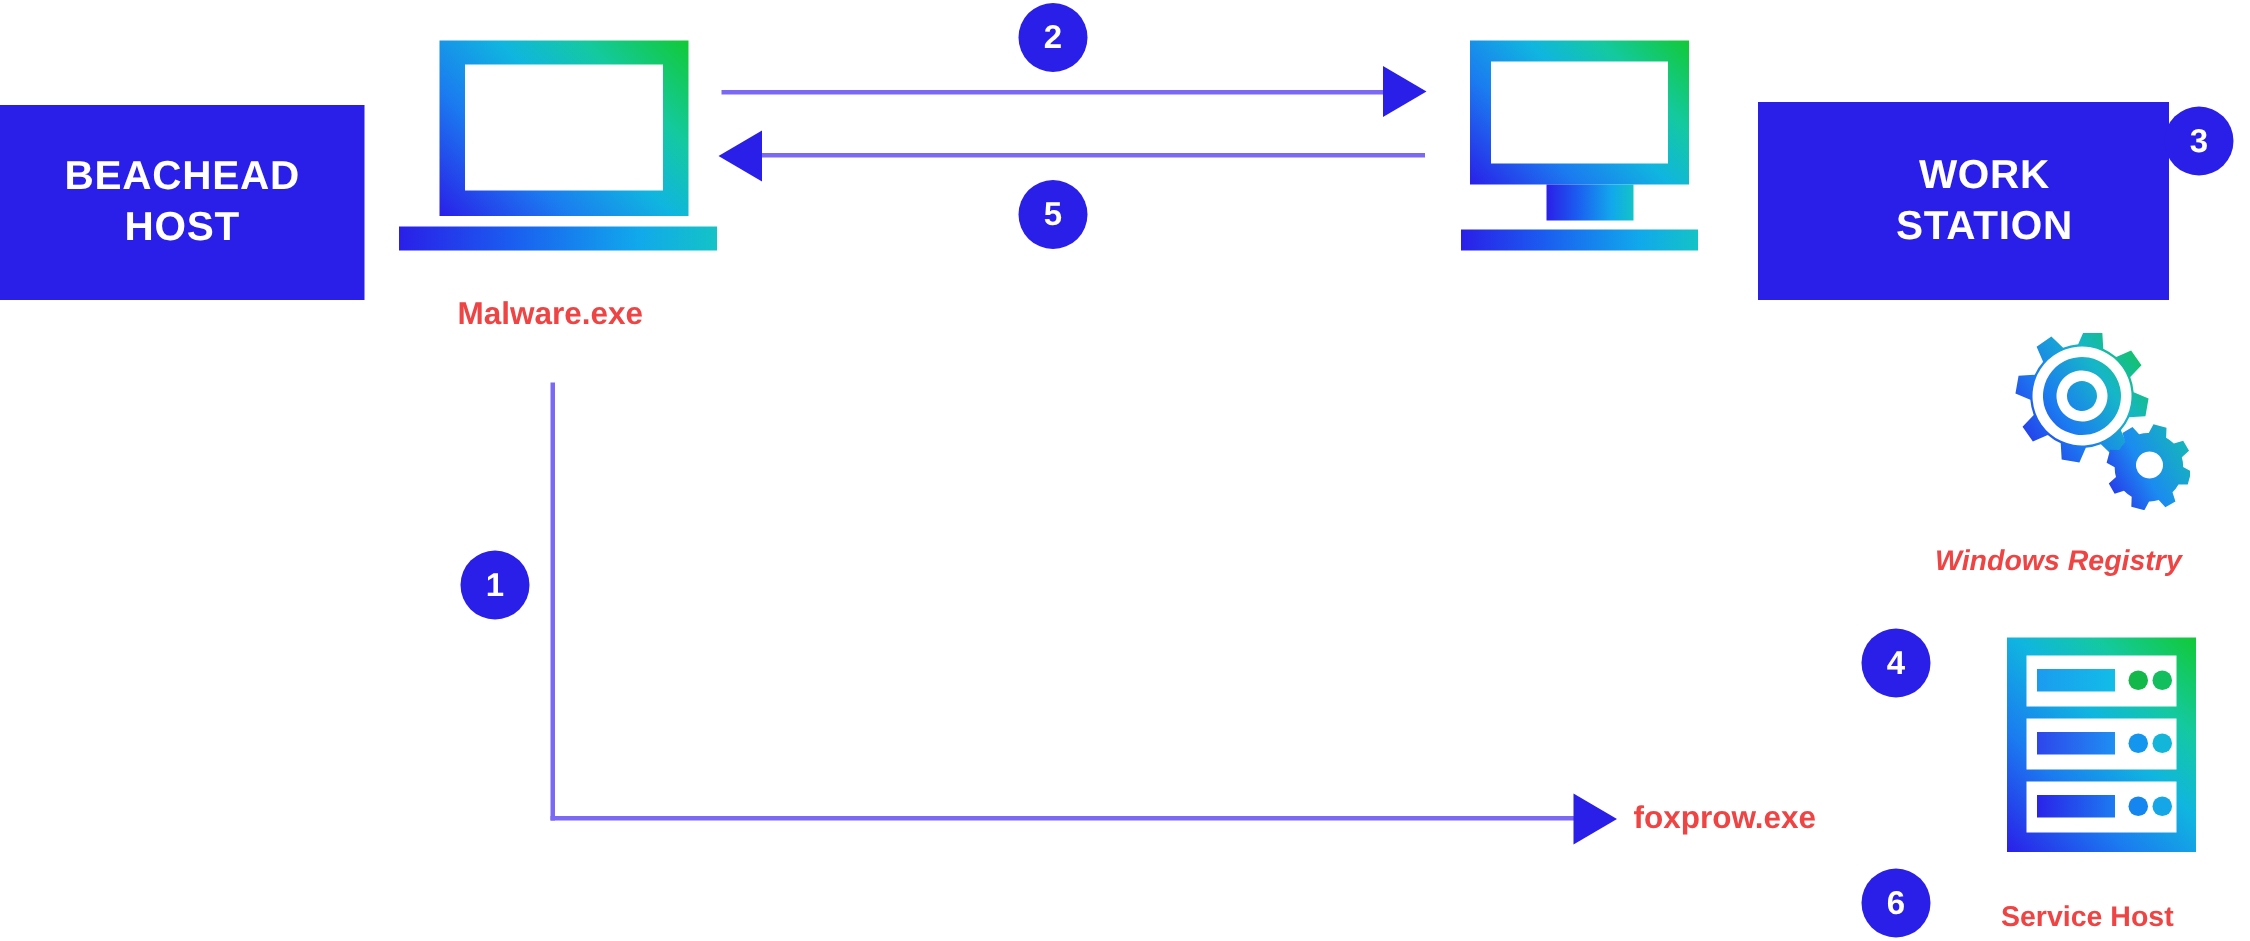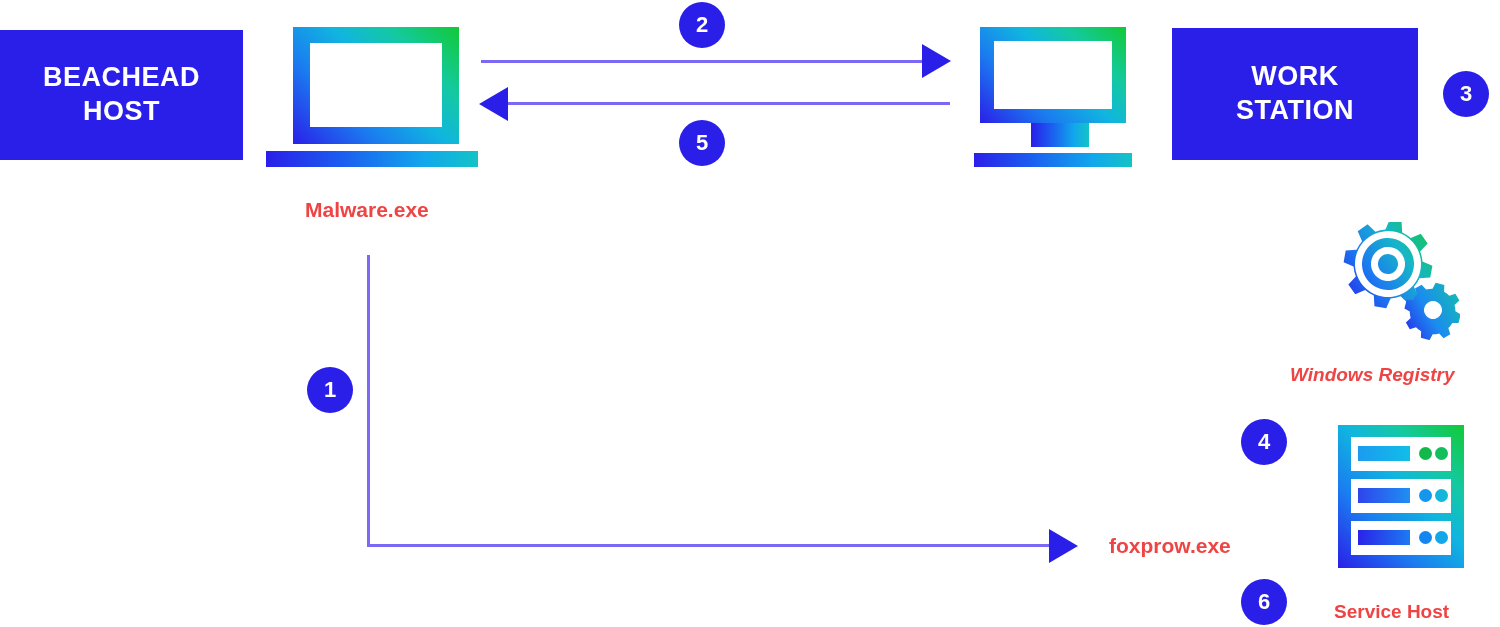--- a/index.html
+++ b/index.html
@@ -24,20 +24,21 @@
     background: #2A1FE8;
     color: #ffffff;
     display: flex;
     align-items: center;
     justify-content: center;
     text-align: center;
     font-weight: bold;
     font-size: 27px;
     line-height: 1.25;
     letter-spacing: 0.5px;
+    margin-top: 40px;
   }
   .node-box .box-label { display: block; }
 
   
   .badge {
     width: 46px;
     height: 46px;
     border-radius: 50%;
     background: #2A1FE8;
     color: #ffffff;
@@ -118,21 +119,21 @@
   <div class="abs caption big" style="left:305px; top:199px;">Malware.exe</div>
 
   <div class="abs" style="left:974px; top:27px; width:158px; height:140px;">
     <div class="abs grad-blue-green" style="left:6px; top:0px; width:146px; height:96px;">
       <div class="screen-inner" style="left:14px; top:14px; right:14px; bottom:14px;"></div>
     </div>
     <div class="abs grad-blue-cyan" style="left:57px; top:96px; width:58px; height:24px;"></div>
     <div class="abs grad-blue-cyan" style="left:0px; top:126px; width:158px; height:14px;"></div>
   </div>
 
-  <div class="abs node-box" style="left:1172px; top:28px; width:246px; height:132px;">
+  <div class="abs node-box" style="left:1172px; top:28px; width:246px; height:132px;padding-left:28px;">
     <div>
       <span class="box-label">WORK</span>
       <span class="box-label">STATION</span>
     </div>
   </div>
 
   <div class="abs badge" style="left:1443px; top:71px;">
     <span>3</span>
   </div>
 
@@ -148,21 +149,21 @@
     <span>5</span>
   </div>
 
   <div class="abs line-v" style="left:367px; top:255px; height:292px;"></div>
   <div class="abs line-h" style="left:367px; top:544px; width:686px;"></div>
   <div class="abs arrow-right" style="left:1049px; top:529px;"></div>
   <div class="abs badge" style="left:307px; top:367px;">
     <span>1</span>
   </div>
 
-  <div class="abs caption big" style="left:1089px; top:535px;margin-left:20px;">foxprow.exe</div>
+  <div class="abs caption big" style="left:1089px; top:535px;">foxprow.exe</div>
 
   <div class="abs" style="left:1340px; top:222px; width:120px; height:118px;">
     <svg width="120" height="118" viewBox="0 0 120 118" aria-hidden="true">
       <defs>
         <linearGradient id="gearGradA" x1="0" y1="1" x2="1" y2="0">
           <stop offset="0%" stop-color="#2A1FE8"></stop>
           <stop offset="35%" stop-color="#1B7BF0"></stop>
           <stop offset="65%" stop-color="#16B6C8"></stop>
           <stop offset="100%" stop-color="#12C936"></stop>
         </linearGradient>

